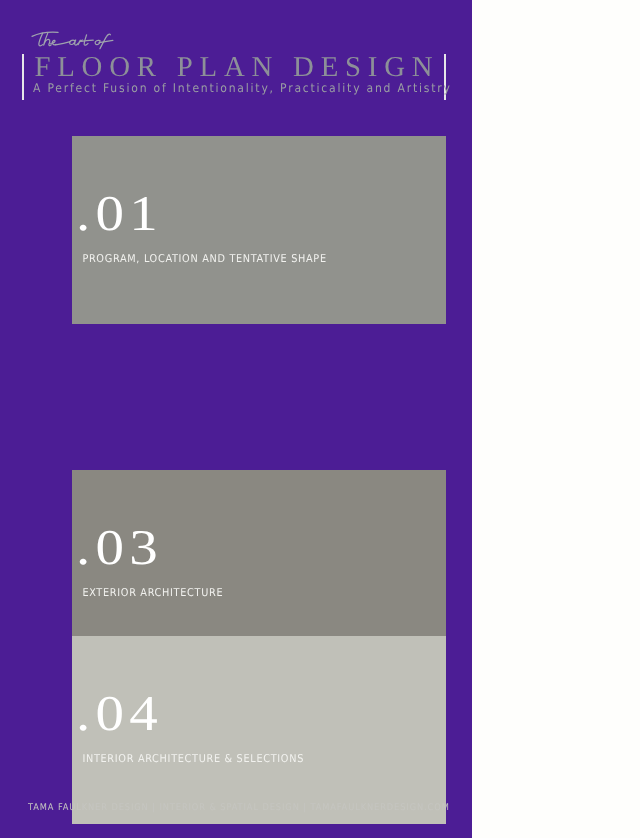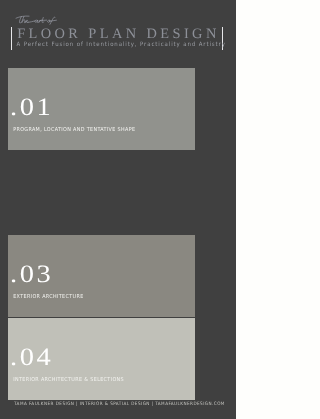--- a/index.html
+++ b/index.html
@@ -4,21 +4,21 @@
 <title>The Art of Floor Plan Design</title>
 <style>
   html,body{margin:0;padding:0;}
   body{
     width:236px;height:419px;overflow:hidden;
     background:#fefefc;
     font-family:"Liberation Sans",sans-serif;
     -webkit-font-smoothing:antialiased;
     text-rendering:geometricPrecision;
   }
-  .page{position:relative;width:236px;height:419px;background:#404040;text-decoration:underline;}
+  .page{position:relative;width:236px;height:419px;background:#4c1d95;text-decoration:underline;}
 
   
   .rule{position:absolute;width:1px;background:#e6e6e9;}
   .rule-left{left:11px;top:26.5px;height:23.5px;}
   .rule-right{left:222px;top:26.5px;height:23.5px;}
 
   .script{
     position:absolute;left:0;top:0;width:236px;height:40px;
     pointer-events:none;
   }
@@ -30,21 +30,21 @@
     white-space:nowrap;
   }
   .subtitle{
     position:absolute;left:16.5px;top:40.5px;
     font-family:"DejaVu Sans",sans-serif;font-stretch:condensed;
     font-size:6px;line-height:7px;color:#9a9da3;letter-spacing:0.9px;
     white-space:nowrap;
   }
 
   
-  .block{position:absolute;left:8px;width:187px;height:82px;}
+  .block{position:absolute;left:36px;width:187px;height:94px;}
   .num{
     position:absolute;left:1.5px;top:27px;
     font-family:"Liberation Serif",serif;font-weight:400;
     font-size:25px;line-height:25px;color:#ffffff;letter-spacing:2.3px;
     white-space:nowrap;
     transform:scaleX(1.14);transform-origin:left top;
   }
   .lbl{
     position:absolute;left:5.2px;top:58.5px;
     font-family:"DejaVu Sans",sans-serif;font-stretch:condensed;

